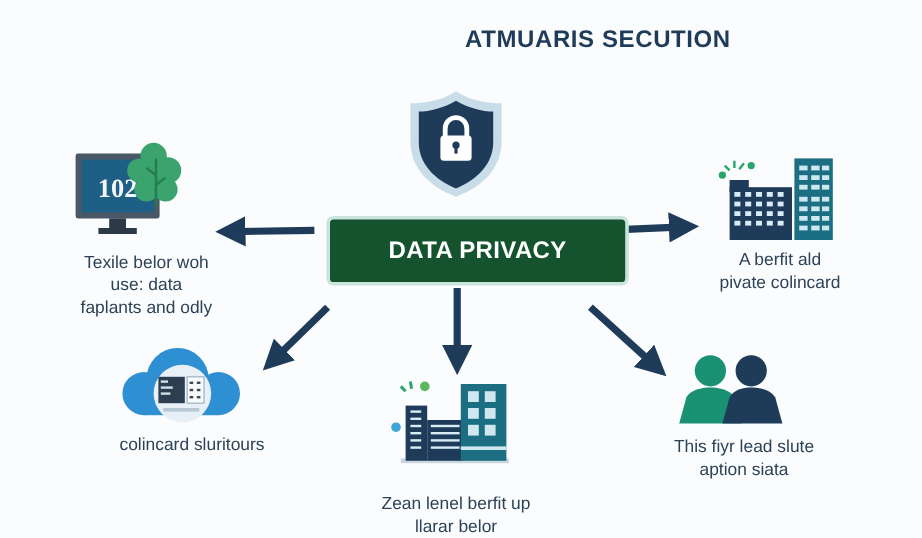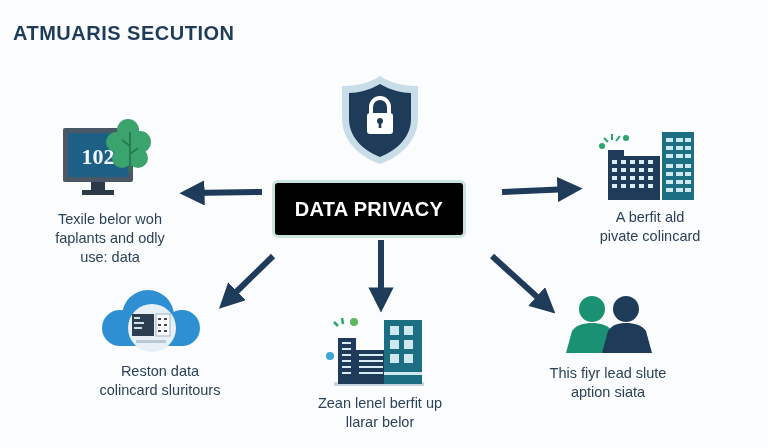--- a/index.html
+++ b/index.html
@@ -3,26 +3,26 @@
 <meta charset="utf-8">
 <style>
   html, body { margin:0; padding:0; }
   body {
     width:768px; height:448px; overflow:hidden; position:relative;
     background:#fbfcfd;
     font-family:"Liberation Sans", sans-serif;
     color:#223a55;
   }
   .title {
-    position:absolute; left:13px; width:609px; top:22px; text-align:left;
+    position:absolute; left:0; width:609px; top:22px; text-align:right;
     font-size:20px; font-weight:bold; letter-spacing:0.5px; color:#1f3b5a;
   }
   .center-box {
-    position:absolute; left:272px; top:180px; width:194px; height:58px;
-    background:#000000; border:3px solid #c9e4dc; border-radius:6px;
+    position:absolute; left:272px; top:180px; width:252px; height:58px;
+    background:#14532d; border:3px solid #c9e4dc; border-radius:6px;
     box-sizing:border-box; display:flex; align-items:center; justify-content:center;
     color:#fff; font-weight:bold; font-size:20px; letter-spacing:0.3px;
   }
   .label {
     position:absolute; text-align:center; font-size:14.5px; line-height:19px; color:#2c4258;
   }
   svg.ic { position:absolute; overflow:visible; }
   svg.arrows { position:absolute; left:0; top:0; }
 </style>
 </head>
@@ -65,24 +65,24 @@
   <g fill="#3aa36e">
     <circle cx="68" cy="18" r="11"></circle>
       <circle cx="56" cy="30" r="10"></circle>
       <circle cx="80" cy="30" r="11"></circle>
     <circle cx="62" cy="46" r="10"></circle>
       <circle cx="78" cy="46" r="10"></circle>
       <circle cx="70" cy="34" r="12"></circle>
   </g>
   <path d="M70 20 L70 60 M70 34 L62 28 M70 42 L78 36" stroke="#267c52" stroke-width="2" fill="none"></path>
 </svg>
-<div class="label" style="left:20px;top:210px;width:180px">
+<div class="label" style="left:32px;top:210px;width:180px">
   <div>Texile belor woh</div>
+  <div>use: data</div>
   <div>faplants and odly</div>
-  <div>use: data</div>
 </div>
 
 <svg class="ic" style="left:596px;top:128px" width="110" height="72" viewBox="0 0 110 72">
   <path d="M8 10 l4 4 M16 6 l0 6 M24 8 l-4 5" stroke="#2aa56b" stroke-width="2"></path>
   <circle cx="6" cy="18" r="3" fill="#2aa56b"></circle>
     <circle cx="30" cy="10" r="3" fill="#2aa56b"></circle>
   <rect x="12" y="22" width="16" height="10" fill="#1f3b5a"></rect>
   <rect x="12" y="28" width="52" height="44" fill="#1f3b5a"></rect>
   <g fill="#d7ecf5" id="wl">
     <rect x="16" y="32" width="5" height="4"></rect>
@@ -151,21 +151,20 @@
   <rect x="58" y="24" width="14" height="22" fill="#f7f9fb" stroke="#9fb3c2"></rect>
   <rect x="60" y="28" width="3" height="2" fill="#445"></rect>
     <rect x="66" y="28" width="3" height="2" fill="#445"></rect>
   <rect x="60" y="34" width="3" height="2" fill="#445"></rect>
     <rect x="66" y="34" width="3" height="2" fill="#445"></rect>
   <rect x="60" y="40" width="3" height="2" fill="#445"></rect>
     <rect x="66" y="40" width="3" height="2" fill="#445"></rect>
   <rect x="38" y="50" width="30" height="3" fill="#b8c8d4"></rect>
 </svg>
 <div class="label" style="left:70px;top:362px;width:180px">
-  <div>Reston data</div>
   <div>colincard sluritours</div>
 </div>
 
 <svg class="ic" style="left:322px;top:312px" width="110" height="75" viewBox="0 0 110 75">
   <path d="M12 10 l4 4 M20 6 l1 6" stroke="#2aa56b" stroke-width="2.5"></path>
   <circle cx="32" cy="10" r="4" fill="#5cb85c"></circle>
   <circle cx="8" cy="44" r="4" fill="#3ea5d9"></circle>
   <rect x="12" y="70" width="90" height="4" fill="#c9d6df"></rect>
   <rect x="16" y="26" width="18" height="46" fill="#1f3b5a"></rect>
   <g fill="#d7ecf5">
@@ -187,27 +186,27 @@
   <g fill="#cfe8f0">
     <rect x="68" y="14" width="9" height="9"></rect>
       <rect x="82" y="14" width="9" height="9"></rect>
     <rect x="68" y="28" width="9" height="9"></rect>
       <rect x="82" y="28" width="9" height="9"></rect>
     <rect x="68" y="42" width="9" height="9"></rect>
       <rect x="82" y="42" width="9" height="9"></rect>
   </g>
   <rect x="62" y="60" width="38" height="3" fill="#cfe8f0"></rect>
 </svg>
-<div class="label" style="left:285px;top:394px;width:190px">
+<div class="label" style="left:285px;top:411px;width:190px">
   <div>Zean lenel berfit up</div>
   <div>llarar belor</div>
 </div>
 
 <svg class="ic" style="left:562px;top:295px" width="110" height="62" viewBox="0 0 110 62">
   <circle cx="30" cy="14" r="13" fill="#1a9172"></circle>
   <path d="M4 58 L10 36 C14 30 22 28 30 28 C38 28 46 30 50 36 L56 58 Z" fill="#1a9172"></path>
   <circle cx="64" cy="14" r="13" fill="#1f3b5a"></circle>
   <path d="M40 58 L46 36 C50 30 56 28 64 28 C72 28 80 30 84 36 L90 58 Z" fill="#1f3b5a"></path>
 </svg>
-<div class="label" style="left:528px;top:364px;width:160px">
+<div class="label" style="left:540px;top:364px;width:160px">
   <div>This fiyr lead slute</div>
   <div>aption siata</div>
 </div>
 
 </body></html>

